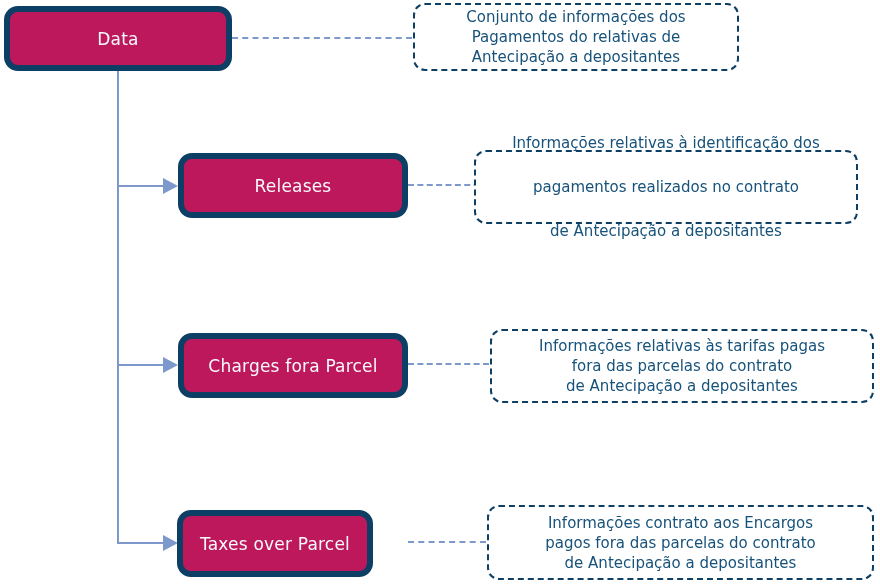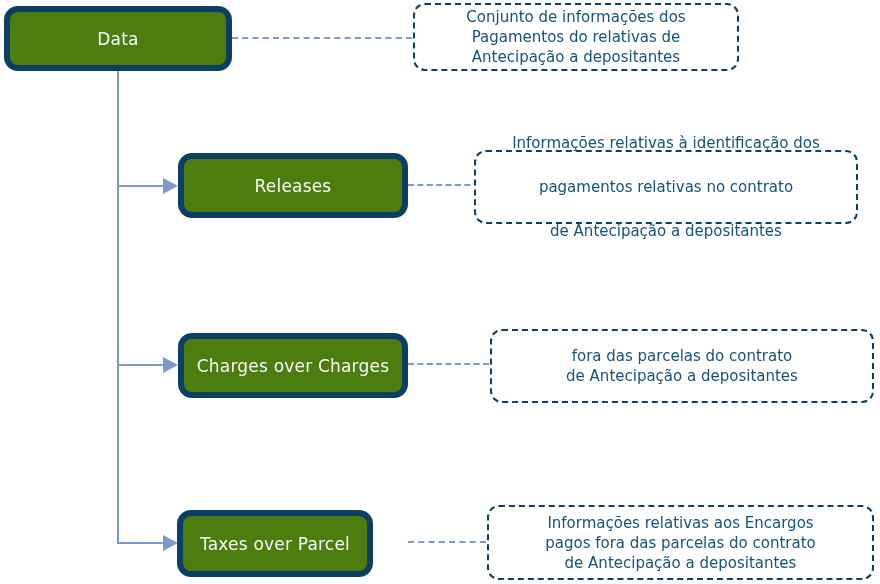--- a/index.html
+++ b/index.html
@@ -31,21 +31,21 @@
   
   .dash-line {
     position: absolute;
     height: 0;
     border-top: 2px dashed #7d98cb;
   }
   
   .node {
     position: absolute;
     box-sizing: border-box;
-    background: #4d7c0f;
+    background: #be185d;
     border: 6px solid #0d3e63;
     border-radius: 14px;
     display: flex;
     align-items: center;
     justify-content: center;
     color: #f7fafc;
     font-size: 17px;
     letter-spacing: 0.2px;
   }
   
@@ -89,43 +89,44 @@
 
   <div class="node" style="left:4px; top:6px; width:228px; height:65px;">
     <span>Data</span>
   </div>
 
   <div class="node" style="left:178px; top:153px; width:230px; height:65px;justify-content:center;">
     <span>Releases</span>
   </div>
 
   <div class="node" style="left:178px; top:333px; width:230px; height:65px;">
-    <span>Charges over Charges</span>
+    <span>Charges fora Parcel</span>
   </div>
 
   <div class="node" style="left:177px; top:510px; width:196px; height:67px;">
     <span>Taxes over Parcel</span>
   </div>
 
   <div class="callout" style="left:413px; top:3px; width:326px; height:68px;">
     <div>Conjunto de informações dos</div>
     <div>Pagamentos do relativas de</div>
     <div>Antecipação a depositantes</div>
   </div>
 
   <div class="callout" style="left:474px; top:150px; width:384px; height:74px;gap:24px;">
     <div>Informações relativas à identificação dos</div>
-    <div>pagamentos relativas no contrato</div>
+    <div>pagamentos realizados no contrato</div>
     <div>de Antecipação a depositantes</div>
   </div>
 
   <div class="callout" style="left:490px; top:329px; width:384px; height:74px;">
+    <div>Informações relativas às tarifas pagas</div>
     <div>fora das parcelas do contrato</div>
     <div>de Antecipação a depositantes</div>
   </div>
 
   <div class="callout" style="left:487px; top:505px; width:387px; height:75px;">
-    <div>Informações relativas aos Encargos</div>
+    <div>Informações contrato aos Encargos</div>
     <div>pagos fora das parcelas do contrato</div>
     <div>de Antecipação a depositantes</div>
   </div>
 
 </div>
 
 </body></html>

